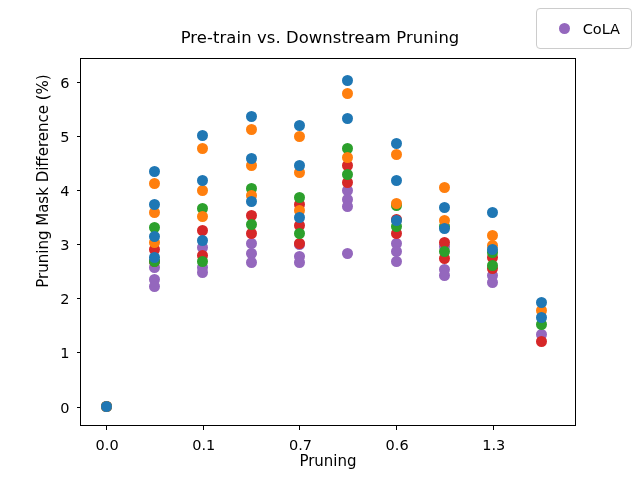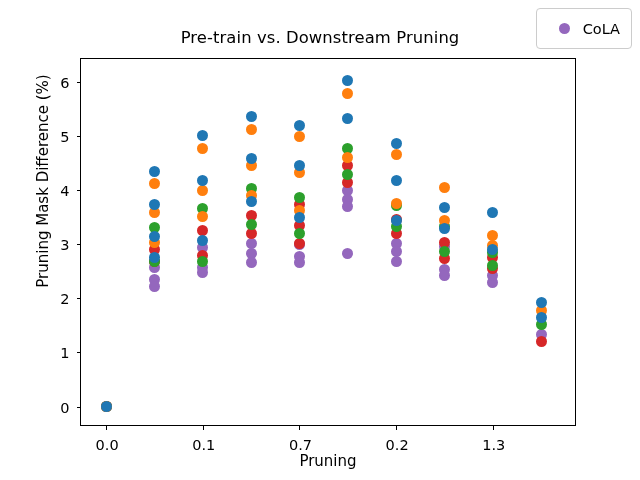--- a/index.html
+++ b/index.html
@@ -277,21 +277,21 @@
       <div class="xtick" style="left: 25.135px;">
         <div class="xticklabel">0.0</div>
       </div>
       <div class="xtick" style="left: 121.808px;">
         <div class="xticklabel">0.1</div>
       </div>
       <div class="xtick" style="left: 218.481px;">
         <div class="xticklabel">0.7</div>
       </div>
       <div class="xtick" style="left: 315.155px;">
-        <div class="xticklabel">0.2</div>
+        <div class="xticklabel">0.6</div>
       </div>
       <div class="xtick" style="left: 411.828px;">
         <div class="xticklabel">1.3</div>
       </div>
     </div>
 
   <div id="xlabel">Pruning</div>
 
   <div id="legend">
       <div class="legend-row">

